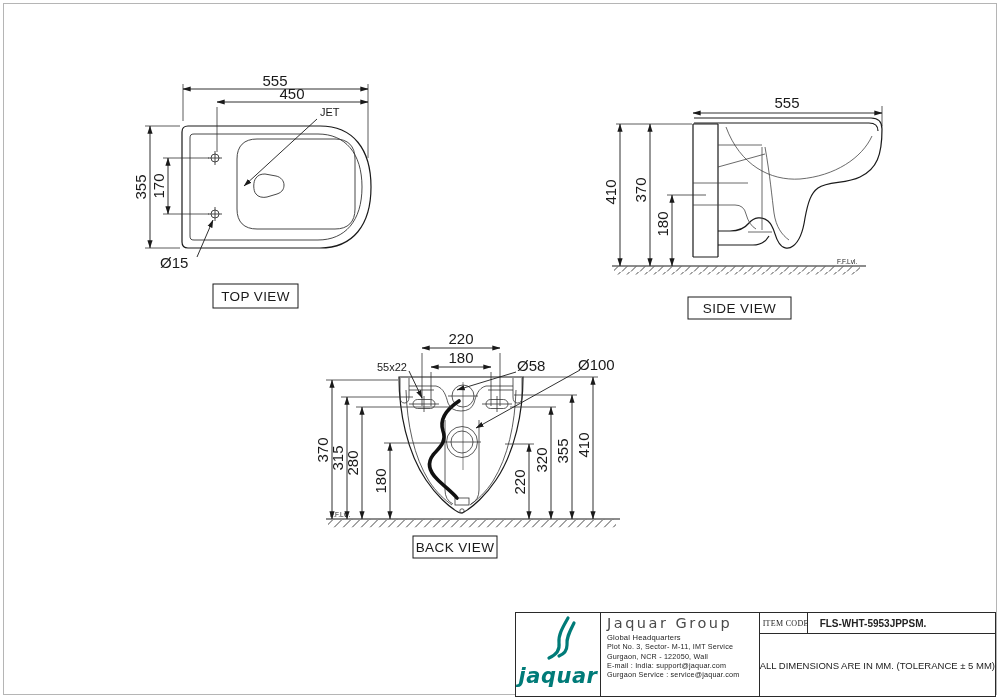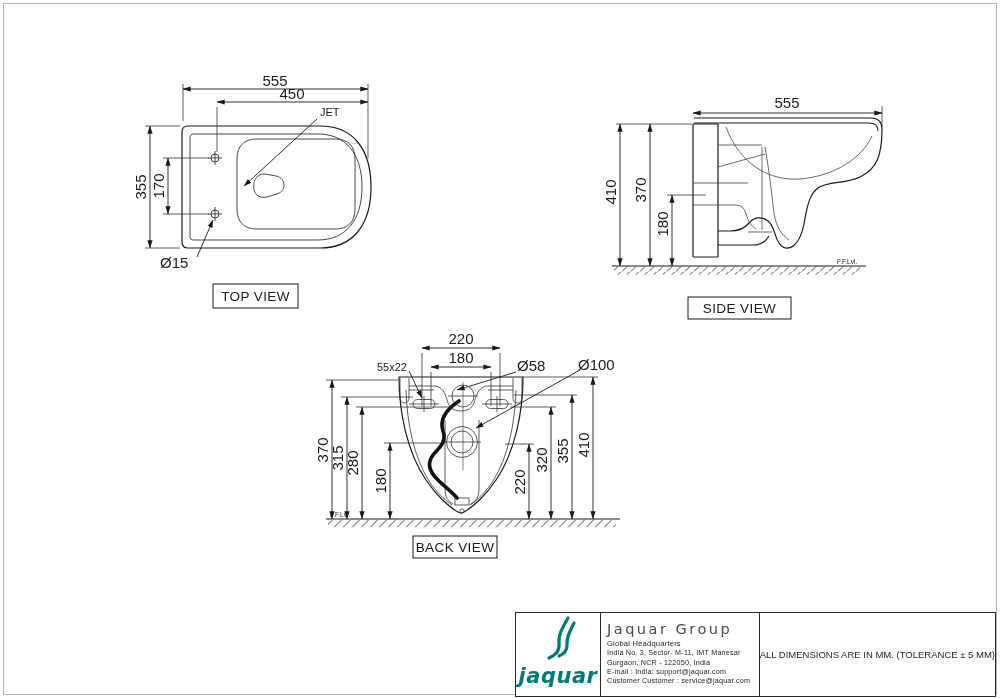--- a/index.html
+++ b/index.html
@@ -8,21 +8,21 @@
   svg.drawing{position:absolute;left:0;top:0;}
   svg text{fill:#1a1a1a;font-family:"Liberation Sans",sans-serif;}
   .dimtxt{font-size:15px;}
   .smalltxt{font-size:11px;}
   .tinytxt{font-size:6.5px;}
   .viewlbl{font-size:13.5px;letter-spacing:.4px;}
   
   .tb{position:absolute;left:515px;top:612px;width:481px;height:85px;border:1px solid #2a2a2a;display:flex;background:#fff;box-sizing:border-box;}
   .tb-logo{width:85px;border-right:1px solid #2a2a2a;box-sizing:border-box;display:flex;align-items:center;justify-content:flex-start;}
   .tb-company{width:160px;border-right:1px solid #2a2a2a;box-sizing:border-box;padding:1px 5px 0 6px;}
-  .company-name{font-family:"DejaVu Sans",sans-serif;font-size:14.5px;color:#4a4a4a;letter-spacing:2.5px;margin:7px 0 2px 0;white-space:nowrap;}
+  .company-name{font-family:"DejaVu Sans",sans-serif;font-size:14.5px;color:#4a4a4a;letter-spacing:2.5px;margin:1px 0 2px 0;white-space:nowrap;}
   .addr{font-family:Liberation Sans, sans-serif;font-size:7.2px;color:#222;line-height:9.3px;letter-spacing:.2px;white-space:nowrap;}
   .addr.first{font-size:7.6px;}
   .tb-right{flex:1;display:flex;flex-direction:column;}
   .tb-row{height:21px;display:flex;border-bottom:1px solid #2a2a2a;box-sizing:border-box;}
   .tb-lbl{width:48px;border-right:1px solid #2a2a2a;box-sizing:border-box;font-family:"Liberation Serif",serif;font-size:8px;letter-spacing:.3px;color:#222;display:flex;align-items:center;padding-left:3px;white-space:nowrap;}
   .tb-val{flex:1;font-size:10px;font-weight:600;color:#222;display:flex;align-items:center;padding-left:12px;white-space:nowrap;}
   .tb-note{flex:1;display:flex;align-items:center;justify-content:center;font-size:9.5px;color:#222;white-space:nowrap;text-align:right;}
   .logo-word{fill:#007b78;font-family:"DejaVu Sans",sans-serif;font-weight:bold;font-style:italic;font-size:21px;letter-spacing:.5px;}
 </style>
 </head>
@@ -219,21 +219,25 @@
       <g stroke="#007b78" stroke-width="3.2" fill="none" stroke-linecap="round">
         <path d="M52,4 C47,13 42,21 43,29 C44,36 40,41 33,44"></path>
         <path d="M58,9 C54,17 50,24 51,31 C51,36 48,40 43,42"></path>
       </g>
       <text x="42" y="69" text-anchor="middle" class="logo-word">jaquar</text>
     </svg>
   </div>
   <div class="tb-company">
     <div class="company-name">Jaquar Group</div>
     <div class="addr first">Global Headquarters</div>
-    <div class="addr">India No. 3, Sector- M-11, IMT Manesar</div>
-    <div class="addr">Gurgaon, NCR - 122050, India</div>
+    <div class="addr">Plot No. 3, Sector- M-11, IMT Service</div>
+    <div class="addr">Gurgaon, NCR - 122050, Wall</div>
     <div class="addr">E-mail : India: support@jaquar.com</div>
-    <div class="addr">Customer Customer : service@jaquar.com</div>
+    <div class="addr">Gurgaon Service : service@jaquar.com</div>
   </div>
   <div class="tb-right">
+    <div class="tb-row">
+      <div class="tb-lbl">ITEM CODE</div>
+      <div class="tb-val">FLS-WHT-5953JPPSM.</div>
+    </div>
     <div class="tb-note">ALL DIMENSIONS ARE IN MM. (TOLERANCE ± 5 MM)</div>
   </div>
 </div>
 
 </body></html>

